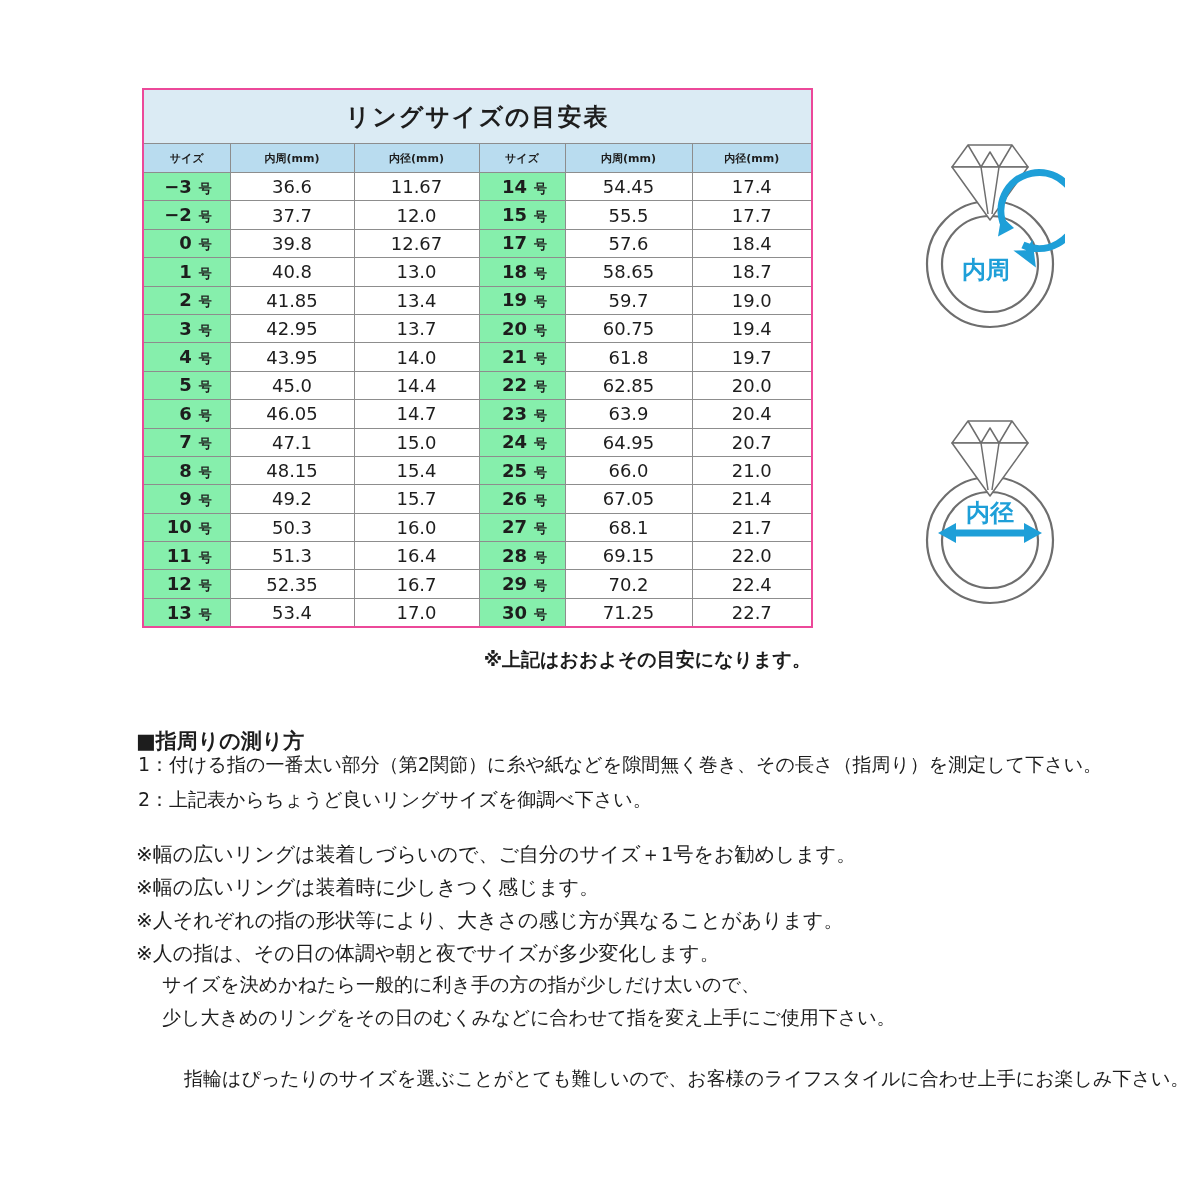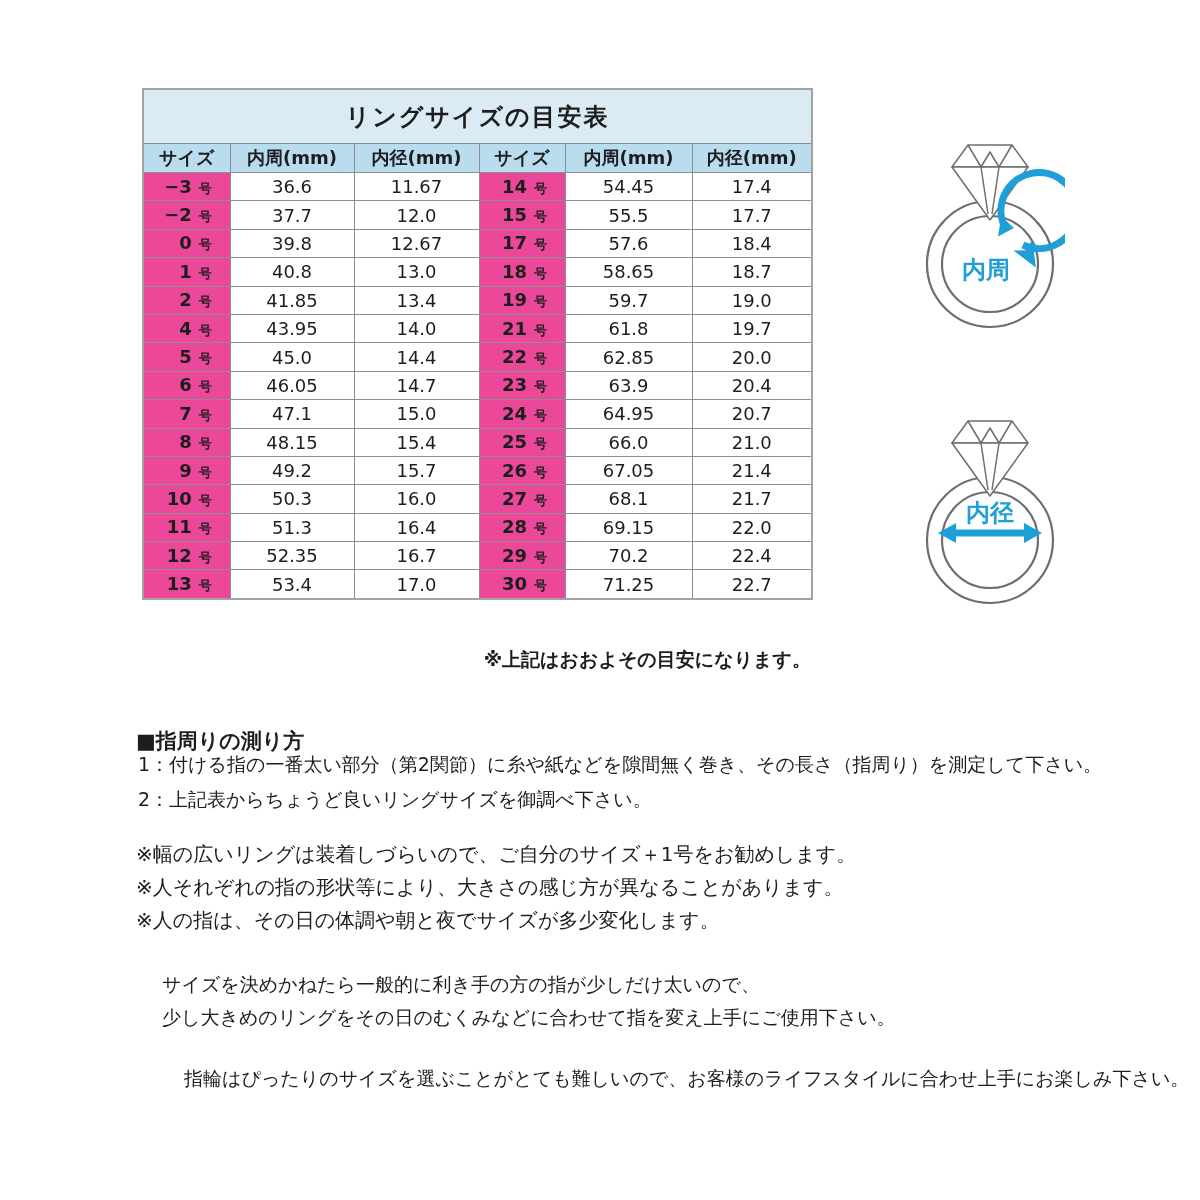--- a/index.html
+++ b/index.html
@@ -6,33 +6,33 @@
   body {
     width:1200px; height:1200px; position:relative; overflow:hidden;
     font-family:"DejaVu Sans","Liberation Sans",sans-serif;
     color:#1d1d1d;
   }
 
   
   table.ring-table {
     position:absolute; left:142px; top:88px; width:669px;
     border-collapse:collapse; table-layout:fixed;
-    border:2px solid #a3a3a3;
+    border:2px solid #ec4899;
   }
   .ring-table td, .ring-table th {
     border:1.5px solid #8d8d8d; text-align:center; vertical-align:middle; padding:0;
   }
   .title-cell {
     background:#DBEBF4; height:53px; font-size:24px; font-weight:700; letter-spacing:2px;
   }
   .ring-table thead th {
-    background:#B9DCEF; height:28px; font-size:18px; font-weight:700;
+    background:#B9DCEF; height:28px; font-size:11px; font-weight:700;
   }
   .ring-table tbody td { height:27.4px; font-size:18px; }
-  .size-cell { background:#ec4899; }
+  .size-cell { background:#86efac; }
   .size-num { display:inline-block; min-width:30px; text-align:right; font-weight:700; font-size:18px; }
   .size-suffix { font-size:13px; font-weight:600; margin-left:7px; }
   .val-cell { font-weight:500; }
 
   .table-note {
     position:absolute; left:142px; top:647px; width:669px;
     text-align:right; font-size:19px; font-weight:600;
   }
 
   
@@ -110,20 +110,28 @@
       </tr>
       <tr>
         <td class="size-cell"><span class="size-num">2</span><span class="size-suffix">号</span></td>
         <td class="val-cell">41.85</td>
         <td class="val-cell">13.4</td>
         <td class="size-cell"><span class="size-num">19</span><span class="size-suffix">号</span></td>
         <td class="val-cell">59.7</td>
         <td class="val-cell">19.0</td>
       </tr>
       <tr>
+        <td class="size-cell"><span class="size-num">3</span><span class="size-suffix">号</span></td>
+        <td class="val-cell">42.95</td>
+        <td class="val-cell">13.7</td>
+        <td class="size-cell"><span class="size-num">20</span><span class="size-suffix">号</span></td>
+        <td class="val-cell">60.75</td>
+        <td class="val-cell">19.4</td>
+      </tr>
+      <tr>
         <td class="size-cell"><span class="size-num">4</span><span class="size-suffix">号</span></td>
         <td class="val-cell">43.95</td>
         <td class="val-cell">14.0</td>
         <td class="size-cell"><span class="size-num">21</span><span class="size-suffix">号</span></td>
         <td class="val-cell">61.8</td>
         <td class="val-cell">19.7</td>
       </tr>
       <tr>
         <td class="size-cell"><span class="size-num">5</span><span class="size-suffix">号</span></td>
         <td class="val-cell">45.0</td>
@@ -237,20 +245,21 @@
   <text x="75" y="103" text-anchor="middle" font-size="24" font-weight="bold" fill="#1E9FD8">内径</text>
 </svg>
 
 <div class="measure-heading">■指周りの測り方</div>
 <div class="steps">
     <div>1：付ける指の一番太い部分（第2関節）に糸や紙などを隙間無く巻き、その長さ（指周り）を測定して下さい。</div>
     <div>2：上記表からちょうど良いリングサイズを御調べ下さい。</div>
   </div>
 <div class="notes">
     <div>※幅の広いリングは装着しづらいので、ご自分のサイズ＋1号をお勧めします。</div>
+    <div>※幅の広いリングは装着時に少しきつく感じます。</div>
     <div>※人それぞれの指の形状等により、大きさの感じ方が異なることがあります。</div>
     <div>※人の指は、その日の体調や朝と夜でサイズが多少変化します。</div>
   </div>
 <div class="notes-cont">
     <div>サイズを決めかねたら一般的に利き手の方の指が少しだけ太いので、</div>
     <div>少し大きめのリングをその日のむくみなどに合わせて指を変え上手にご使用下さい。</div>
   </div>
 <div class="footer-line">指輪はぴったりのサイズを選ぶことがとても難しいので、お客様のライフスタイルに合わせ上手にお楽しみ下さい。</div>
 
 </body></html>

